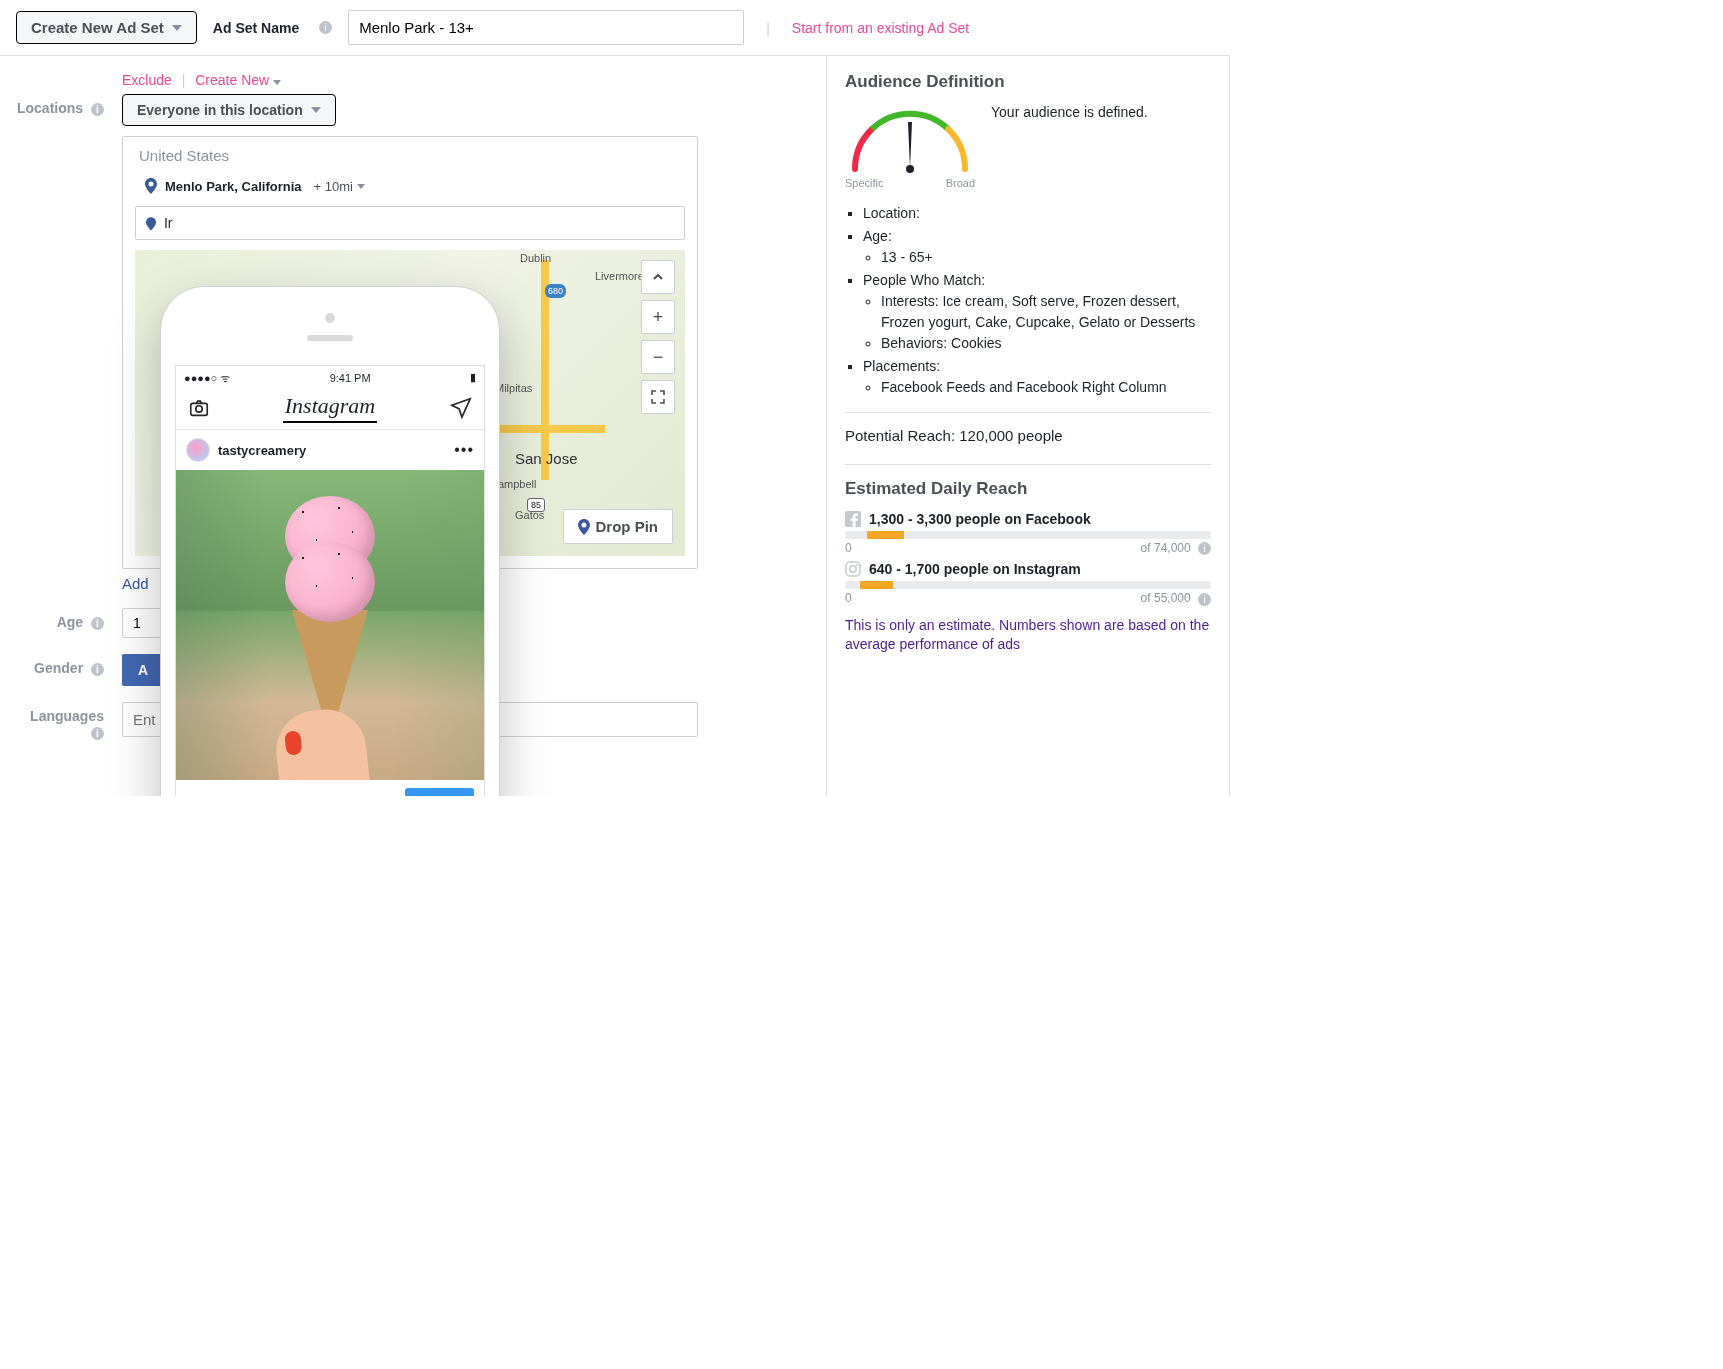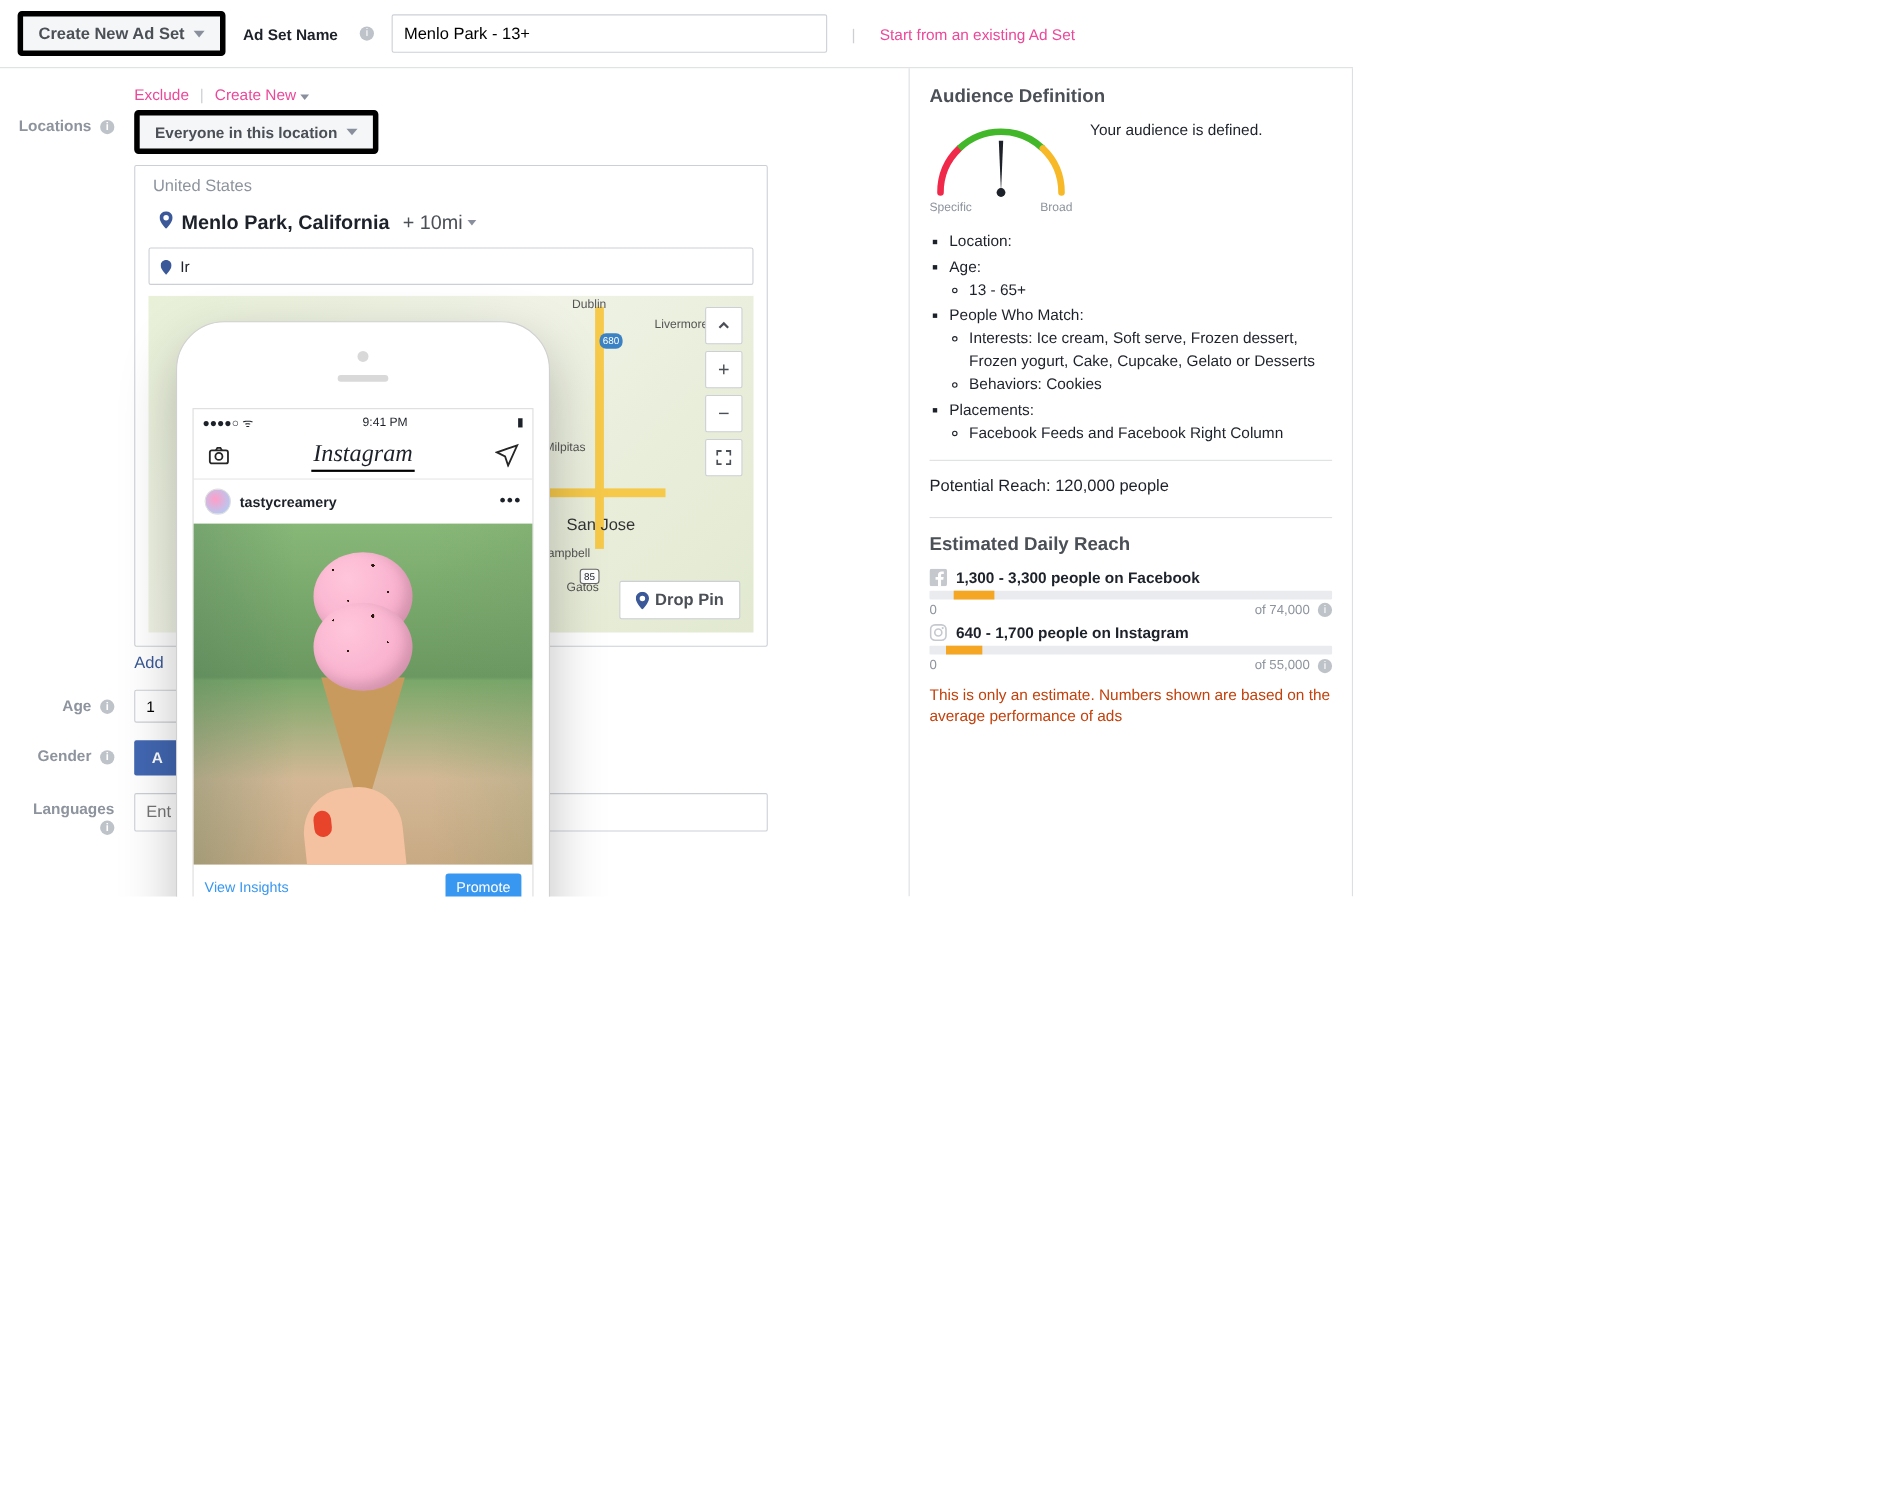--- a/index.html
+++ b/index.html
@@ -1,32 +1,32 @@
 <!DOCTYPE html>
 <html><head>
 <meta charset="utf-8">
 <style>
 * { box-sizing: border-box; margin: 0; padding: 0; }
 body { font-family: Helvetica, Arial, sans-serif; font-size: 14px; color: #1d2129; background: #fff; width: 1230px; }
 .top-bar { display: flex; align-items: center; padding: 10px 16px; border-bottom: 1px solid #dddfe2; gap: 16px; }
-.dropdown-btn { background: #f5f6f7; border: 5px solid #000000; border-radius: 4px; padding: 7px 14px; font-size: 15px; font-weight: bold; color: #4b4f56; display: inline-flex; align-items: center; gap: 8px; cursor: pointer; }
+.dropdown-btn { background: #f5f6f7; border: 1px solid #000000; border-radius: 4px; padding: 7px 14px; font-size: 15px; font-weight: bold; color: #4b4f56; display: inline-flex; align-items: center; gap: 8px; cursor: pointer; }
 .dropdown-btn .caret { border-left: 5px solid transparent; border-right: 5px solid transparent; border-top: 6px solid #898f9c; }
 .label-strong { font-weight: bold; font-size: 14px; color: #1d2129; }
 .info-icon { display: inline-block; width: 13px; height: 13px; border-radius: 50%; background: #bec2c9; color: #fff; font-size: 10px; text-align: center; line-height: 13px; margin-left: 4px; vertical-align: middle; }
 .text-input { border: 1px solid #ccd0d5; border-radius: 2px; padding: 8px 10px; font-size: 15px; width: 396px; }
 .link { color: #ec4899; text-decoration: none; cursor: pointer; }
 .sep { color: #ccd0d5; margin: 0 6px; }
 .main { display: flex; position: relative; }
 .left-col { flex: 1; padding: 16px 30px 40px 16px; }
 .row { display: flex; align-items: flex-start; gap: 18px; margin-bottom: 16px; }
 .row-label { width: 88px; text-align: right; color: #8d949e; font-weight: bold; font-size: 14px; padding-top: 6px; }
 .links-row { margin-left: 106px; margin-bottom: 6px; }
 .loc-box { border: 1px solid #ccd0d5; border-radius: 2px; margin-top: 10px; width: 576px; }
 .loc-header { padding: 10px 16px; color: #8d949e; font-size: 15px; }
-.loc-place { padding: 4px 16px 12px 22px; font-size: 18px; display: flex; gap: 8px; }
+.loc-place { padding: 4px 16px 12px 22px; font-size: 13px; display: flex; align-items: center; gap: 8px; }
 .pin { color: #3b5998; }
 .loc-radius { color: #4b4f56; font-weight: normal; margin-left: 4px; display: inline-flex; align-items: center; gap: 4px; }
 .caret-s { border-left: 4px solid transparent; border-right: 4px solid transparent; border-top: 5px solid #898f9c; display: inline-block; }
 .map-row { padding: 0 12px 12px 12px; position: relative; }
 .search-bar { border: 1px solid #ccd0d5; border-radius: 2px; padding: 8px 10px; background: #fff; width: 100%; font-size: 14px; color: #1d2129; }
 .map { position: relative; height: 306px; background: linear-gradient(135deg, #e8f0d8 0%, #f0f3e6 40%, #e2e9d0 100%); margin-top: 10px; width: 100%; }
 .map-label { position: absolute; color: #555; font-size: 11px; }
 .map-controls { position: absolute; top: 10px; right: 10px; display: flex; flex-direction: column; gap: 6px; }
 .map-btn { width: 34px; height: 34px; background: #fff; border: 1px solid #ccd0d5; border-radius: 2px; display: flex; align-items: center; justify-content: center; font-size: 18px; color: #4b4f56; cursor: pointer; }
 .drop-pin-btn { position: absolute; bottom: 12px; right: 12px; background: #fff; border: 1px solid #ccd0d5; border-radius: 2px; padding: 8px 14px; font-size: 15px; font-weight: bold; color: #4b4f56; display: flex; align-items: center; gap: 6px; cursor: pointer; }
@@ -45,21 +45,21 @@
 .aud-list ul { list-style: disc; padding-left: 0; }
 .aud-list ul ul { list-style: circle; padding-left: 18px; }
 .aud-list > ul > li { list-style: square; margin-bottom: 2px; }
 .divider { border: none; border-top: 1px solid #dddfe2; margin: 14px 0; }
 .reach-text { font-size: 15px; }
 .reach-bar-wrap { margin: 6px 0 4px 0; }
 .reach-title { font-size: 14px; font-weight: bold; display: flex; align-items: center; gap: 8px; }
 .bar { height: 8px; background: #e9ebee; border-radius: 1px; position: relative; margin-top: 4px; }
 .bar-fill { position: absolute; height: 8px; background: #f5a623; }
 .bar-meta { display: flex; justify-content: space-between; font-size: 12px; color: #8d949e; margin-top: 2px; }
-.disclaimer { font-size: 14px; color: #c2410c; margin-top: 10px; line-height: 1.4; }
+.disclaimer { font-size: 14px; color: #4c1d95; margin-top: 10px; line-height: 1.4; }
 .small-icon { width: 16px; height: 16px; opacity: 0.5; }
 
 
 .phone { position: absolute; top: 230px; left: 160px; width: 340px; height: 720px; background: #fff; border: 1px solid #d0d0d0; border-radius: 44px; box-shadow: 0 20px 50px rgba(0,0,0,0.25); padding: 78px 14px 80px 14px; z-index: 10; }
 .phone::before { content: ""; position: absolute; top: 26px; left: 50%; transform: translateX(-50%); width: 10px; height: 10px; background: #d9d9d9; border-radius: 50%; }
 .phone::after { content: ""; position: absolute; top: 48px; left: 50%; transform: translateX(-50%); width: 46px; height: 6px; background: #d9d9d9; border-radius: 3px; }
 .phone-home { position: absolute; bottom: 14px; left: 50%; transform: translateX(-50%); width: 52px; height: 52px; border: 3px solid #e0e0e0; border-radius: 50%; background: radial-gradient(#f7f7f7, #ebebeb); }
 .phone-screen { width: 100%; height: 100%; border: 1px solid #ddd; background: #fff; display: flex; flex-direction: column; font-size: 12px; }
 .status-bar { display: flex; justify-content: space-between; align-items: center; padding: 4px 8px; font-size: 11px; }
 .ig-header { display: flex; justify-content: space-between; align-items: center; padding: 4px 12px 6px 12px; border-bottom: 1px solid #e6e6e6; }

